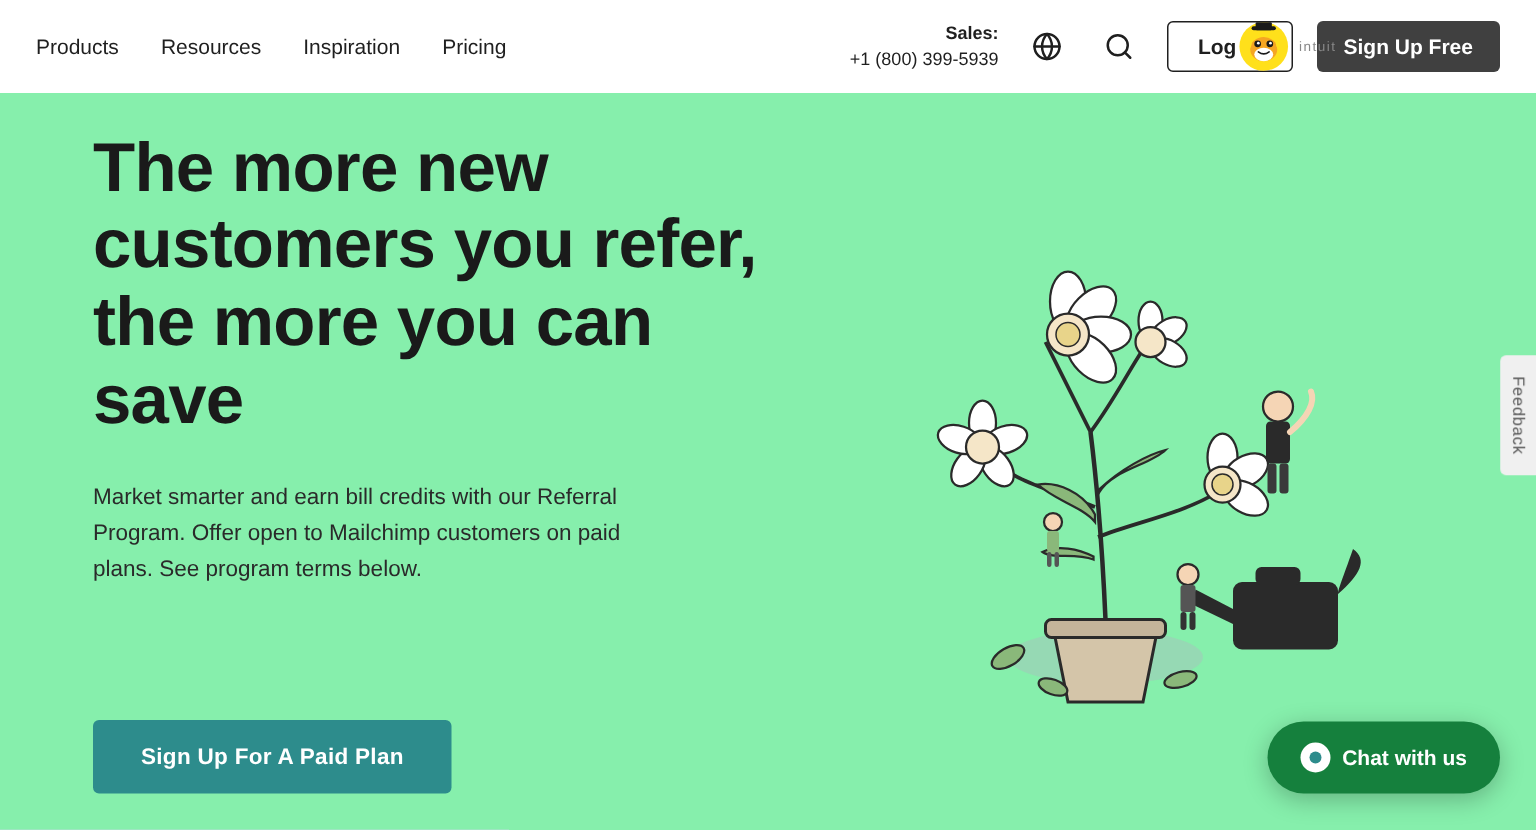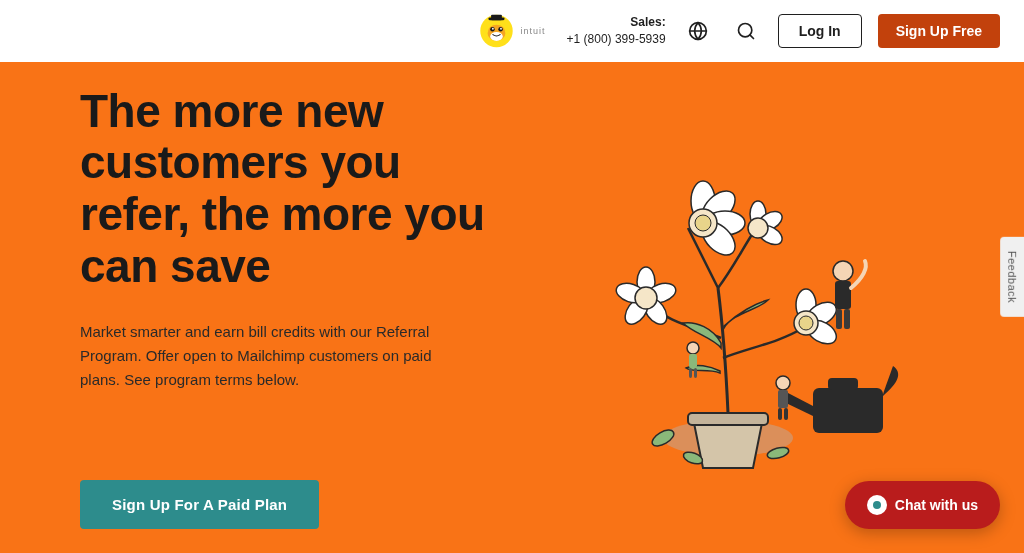--- a/index.html
+++ b/index.html
@@ -90,38 +90,38 @@
       background: transparent;
       color: #1f1f1f;
       font-size: 14px;
       font-weight: 600;
       padding: 8px 20px;
       border-radius: 4px;
       cursor: pointer;
     }
 
     .btn-signup-nav {
-      background-color: #c2410c;
+      background-color: #404040;
       color: #ffffff;
       font-size: 14px;
       font-weight: 600;
       padding: 9px 18px;
       border-radius: 4px;
       border: none;
       cursor: pointer;
       white-space: nowrap;
     }
 
     
     .hero {
-      background-color: #f97316;
+      background-color: #86efac;
       display: flex;
       align-items: center;
       height: calc(553px - 62px);
-      padding: 0 80px;
+      padding: 0 62px;
       position: relative;
       overflow: hidden;
     }
 
     .hero-content {
       flex: 0 0 50%;
       max-width: 500px;
     }
 
     .hero-title {
@@ -183,21 +183,21 @@
       cursor: pointer;
       z-index: 100;
       letter-spacing: 0.5px;
     }
 
     
     .chat-button {
       position: fixed;
       bottom: 24px;
       right: 24px;
-      background-color: #b91c1c;
+      background-color: #15803d;
       color: #ffffff;
       font-size: 14px;
       font-weight: 600;
       padding: 14px 22px;
       border-radius: 32px;
       border: none;
       cursor: pointer;
       display: flex;
       align-items: center;
       gap: 8px;
@@ -220,20 +220,26 @@
       width: 8px;
       height: 8px;
       background: #2d8c8c;
       border-radius: 50%;
     }
   </style>
 </head>
 <body>
 
 <nav class="navbar">
+  <div class="nav-links">
+    <a class="nav-link">Products</a>
+    <a class="nav-link">Resources</a>
+    <a class="nav-link">Inspiration</a>
+    <a class="nav-link">Pricing</a>
+  </div>
 
   <div class="nav-logo logo-wrapper">
 
     <svg class="logo-chimp" viewBox="0 0 40 40" fill="none" xmlns="http://www.w3.org/2000/svg">
 
       <circle cx="20" cy="20" r="18" fill="#ffe01b"></circle>
       <ellipse cx="20" cy="22" rx="10" ry="9" fill="#f5a623"></ellipse>
       <ellipse cx="20" cy="26" rx="7" ry="5" fill="#fff"></ellipse>
       <circle cx="15.5" cy="18" r="2.5" fill="#1a1a1a"></circle>
       <circle cx="24.5" cy="18" r="2.5" fill="#1a1a1a"></circle>

